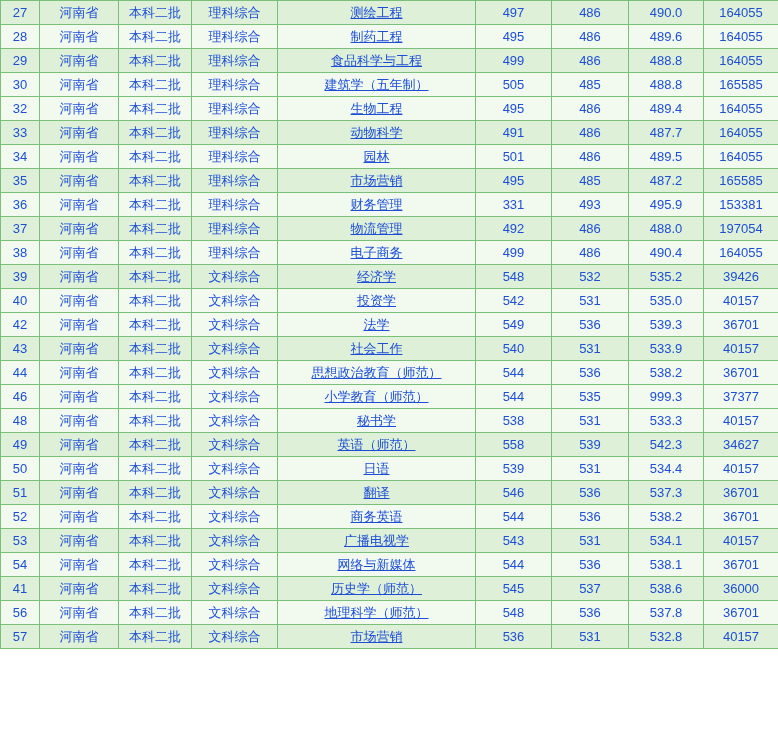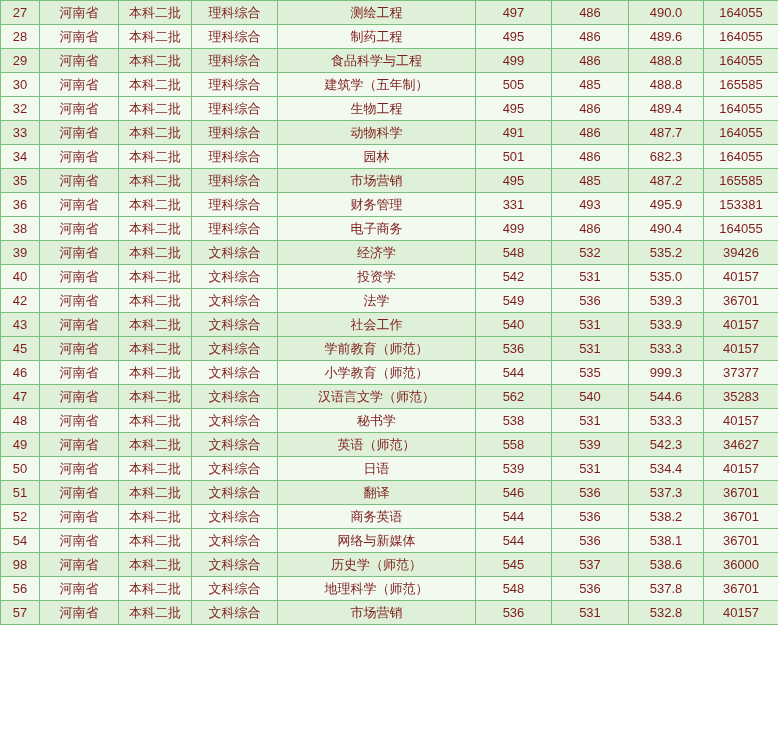--- a/index.html
+++ b/index.html
@@ -11,21 +11,21 @@
     width: 778px;
     height: 744px;
     font-family: "Liberation Sans", sans-serif;
     overflow: hidden;
   }
   #grid {
     border-collapse: collapse;
     table-layout: fixed;
     width: 778px;
     font-size: 13px;
-    color: #7f1d1d;
+    color: #1d4ed8;
   }
   #grid td {
     border: 1px solid #7ac07a;
     padding: 0;
     height: 23px;
     line-height: 23px;
     text-align: center;
     white-space: nowrap;
     overflow: hidden;
   }
@@ -37,21 +37,21 @@
   col.c-prov   { width: 79px; }
   col.c-batch  { width: 73px; }
   col.c-subj   { width: 86px; }
   col.c-major  { width: 198px; }
   col.c-max    { width: 76px; }
   col.c-min    { width: 77px; }
   col.c-avg    { width: 75px; }
   col.c-rank   { width: 75px; }
 
   td.idx   { font-size: 13px; }
-  td.major { font-size: 13px; }
+  td.major { font-size: 13px; text-decoration: underline; }
   td.num   { font-size: 13px; }
 </style>
 </head>
 <body>
 
 <table id="grid">
   <colgroup>
     <col class="c-idx">
       <col class="c-prov">
       <col class="c-batch">
@@ -130,21 +130,21 @@
         <td class="num">164055</td>
       </tr>
       <tr class="odd">
         <td class="idx">34</td>
         <td class="prov">河南省</td>
         <td class="batch">本科二批</td>
         <td class="subj">理科综合</td>
         <td class="major">园林</td>
         <td class="num">501</td>
         <td class="num">486</td>
-        <td class="num">682.3</td>
+        <td class="num">489.5</td>
         <td class="num">164055</td>
       </tr>
       <tr class="even">
         <td class="idx">35</td>
         <td class="prov">河南省</td>
         <td class="batch">本科二批</td>
         <td class="subj">理科综合</td>
         <td class="major">市场营销</td>
         <td class="num">495</td>
         <td class="num">485</td>
@@ -155,20 +155,31 @@
         <td class="idx">36</td>
         <td class="prov">河南省</td>
         <td class="batch">本科二批</td>
         <td class="subj">理科综合</td>
         <td class="major">财务管理</td>
         <td class="num">331</td>
         <td class="num">493</td>
         <td class="num">495.9</td>
         <td class="num">153381</td>
       </tr>
+      <tr class="even">
+        <td class="idx">37</td>
+        <td class="prov">河南省</td>
+        <td class="batch">本科二批</td>
+        <td class="subj">理科综合</td>
+        <td class="major">物流管理</td>
+        <td class="num">492</td>
+        <td class="num">486</td>
+        <td class="num">488.0</td>
+        <td class="num">197054</td>
+      </tr>
       <tr class="odd">
         <td class="idx">38</td>
         <td class="prov">河南省</td>
         <td class="batch">本科二批</td>
         <td class="subj">理科综合</td>
         <td class="major">电子商务</td>
         <td class="num">499</td>
         <td class="num">486</td>
         <td class="num">490.4</td>
         <td class="num">164055</td>
@@ -210,53 +221,42 @@
         <td class="idx">43</td>
         <td class="prov">河南省</td>
         <td class="batch">本科二批</td>
         <td class="subj">文科综合</td>
         <td class="major">社会工作</td>
         <td class="num">540</td>
         <td class="num">531</td>
         <td class="num">533.9</td>
         <td class="num">40157</td>
       </tr>
-      <tr class="even">
-        <td class="idx">45</td>
-        <td class="prov">河南省</td>
-        <td class="batch">本科二批</td>
-        <td class="subj">文科综合</td>
-        <td class="major">学前教育（师范）</td>
-        <td class="num">536</td>
-        <td class="num">531</td>
-        <td class="num">533.3</td>
-        <td class="num">40157</td>
+      <tr class="odd">
+        <td class="idx">44</td>
+        <td class="prov">河南省</td>
+        <td class="batch">本科二批</td>
+        <td class="subj">文科综合</td>
+        <td class="major">思想政治教育（师范）</td>
+        <td class="num">544</td>
+        <td class="num">536</td>
+        <td class="num">538.2</td>
+        <td class="num">36701</td>
       </tr>
       <tr class="odd">
         <td class="idx">46</td>
         <td class="prov">河南省</td>
         <td class="batch">本科二批</td>
         <td class="subj">文科综合</td>
         <td class="major">小学教育（师范）</td>
         <td class="num">544</td>
         <td class="num">535</td>
         <td class="num">999.3</td>
         <td class="num">37377</td>
       </tr>
-      <tr class="even">
-        <td class="idx">47</td>
-        <td class="prov">河南省</td>
-        <td class="batch">本科二批</td>
-        <td class="subj">文科综合</td>
-        <td class="major">汉语言文学（师范）</td>
-        <td class="num">562</td>
-        <td class="num">540</td>
-        <td class="num">544.6</td>
-        <td class="num">35283</td>
-      </tr>
       <tr class="odd">
         <td class="idx">48</td>
         <td class="prov">河南省</td>
         <td class="batch">本科二批</td>
         <td class="subj">文科综合</td>
         <td class="major">秘书学</td>
         <td class="num">538</td>
         <td class="num">531</td>
         <td class="num">533.3</td>
         <td class="num">40157</td>
@@ -298,33 +298,44 @@
         <td class="idx">52</td>
         <td class="prov">河南省</td>
         <td class="batch">本科二批</td>
         <td class="subj">文科综合</td>
         <td class="major">商务英语</td>
         <td class="num">544</td>
         <td class="num">536</td>
         <td class="num">538.2</td>
         <td class="num">36701</td>
       </tr>
+      <tr class="even">
+        <td class="idx">53</td>
+        <td class="prov">河南省</td>
+        <td class="batch">本科二批</td>
+        <td class="subj">文科综合</td>
+        <td class="major">广播电视学</td>
+        <td class="num">543</td>
+        <td class="num">531</td>
+        <td class="num">534.1</td>
+        <td class="num">40157</td>
+      </tr>
       <tr class="odd">
         <td class="idx">54</td>
         <td class="prov">河南省</td>
         <td class="batch">本科二批</td>
         <td class="subj">文科综合</td>
         <td class="major">网络与新媒体</td>
         <td class="num">544</td>
         <td class="num">536</td>
         <td class="num">538.1</td>
         <td class="num">36701</td>
       </tr>
       <tr class="even">
-        <td class="idx">98</td>
+        <td class="idx">41</td>
         <td class="prov">河南省</td>
         <td class="batch">本科二批</td>
         <td class="subj">文科综合</td>
         <td class="major">历史学（师范）</td>
         <td class="num">545</td>
         <td class="num">537</td>
         <td class="num">538.6</td>
         <td class="num">36000</td>
       </tr>
       <tr class="odd">

